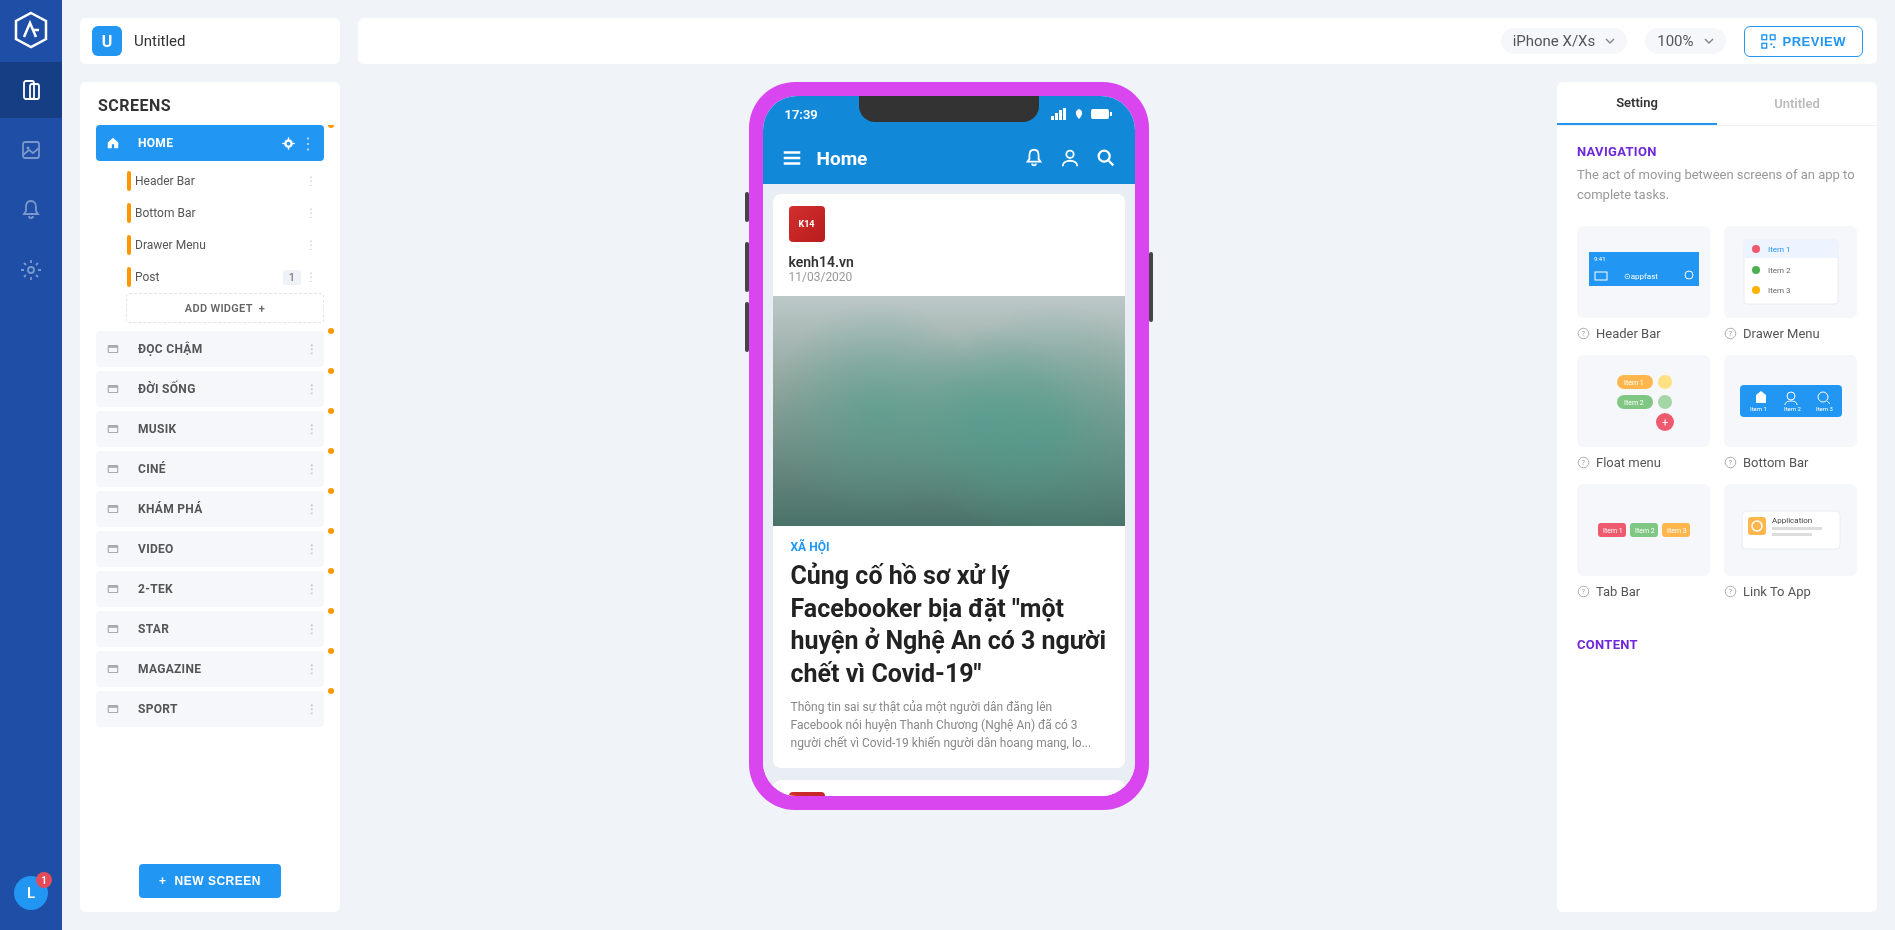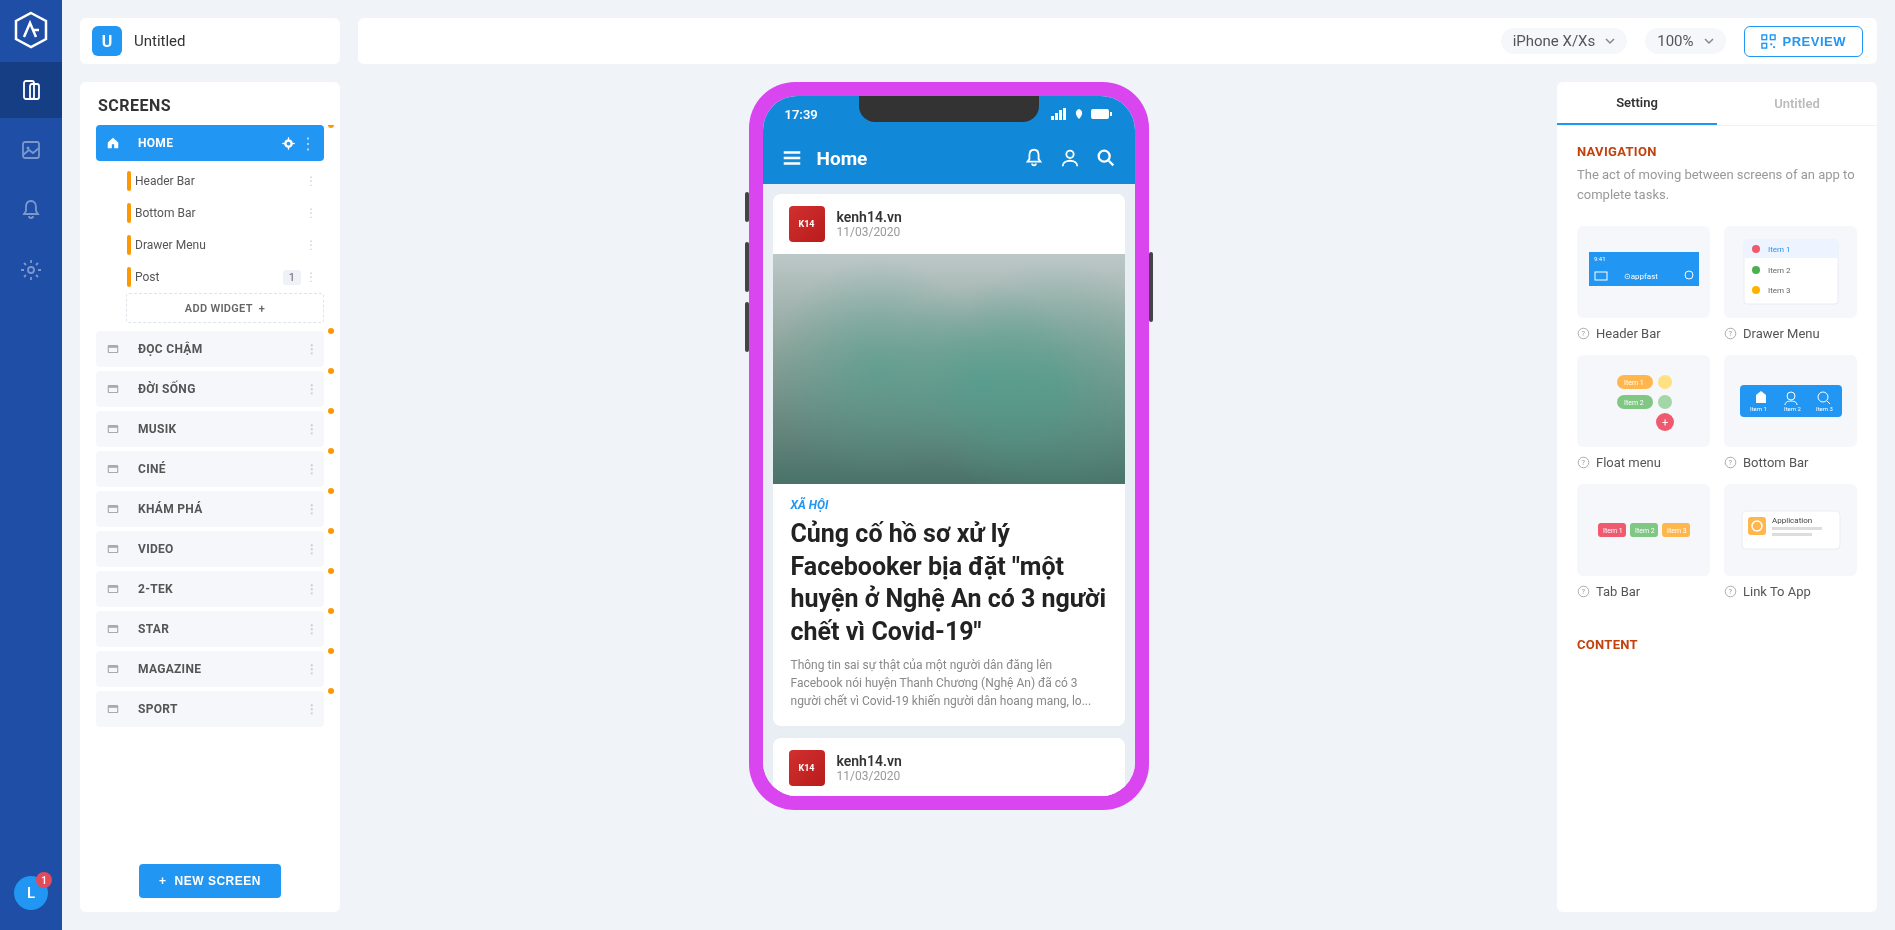--- a/index.html
+++ b/index.html
@@ -52,37 +52,37 @@
 .sb-left1 { left: -4px; top: 110px; width: 4px; height: 30px; }
 .sb-left2 { left: -4px; top: 160px; width: 4px; height: 50px; }
 .sb-left3 { left: -4px; top: 220px; width: 4px; height: 50px; }
 .sb-right { right: -4px; top: 170px; width: 4px; height: 70px; }
 .status-bar { height: 36px; background: #1289d8; display: flex; align-items: center; justify-content: space-between; padding: 0 22px; color: #fff; font-size: 13px; font-weight: 600; position: relative; }
 .status-icons { display: flex; align-items: center; gap: 4px; }
 .app-header { height: 52px; background: #1289d8; display: flex; align-items: center; padding: 0 18px; color: #fff; gap: 14px; }
 .app-header .title { font-size: 19px; font-weight: 700; flex: 1; }
 .app-body { flex: 1; background: #e9eef5; overflow-y: hidden; padding: 10px; }
 .post-card { background: #fff; border-radius: 8px; overflow: hidden; margin-bottom: 12px; }
-.post-head { display: flex; align-items: center; padding: 12px 16px; gap: 12px; }
+.post-head { display: flex; align-items: flex-start; padding: 12px 16px; gap: 12px; flex-direction: column; }
 .post-avatar { width: 36px; height: 36px; border-radius: 4px; background: linear-gradient(135deg,#d32f2f,#b71c1c); display:flex;align-items:center;justify-content:center;color:#fff;font-size:9px;font-weight:700; }
 .post-source { font-size: 14px; font-weight: 600; color: #333; }
 .post-date { font-size: 12px; color: #999; }
 .post-image { width: 100%; height: 230px; background: linear-gradient(180deg,#bcc8c7 0%,#8fa59d 40%,#4a7268 100%); position:relative; }
 .post-image::after{content:"";position:absolute;inset:0;background:radial-gradient(circle at 30% 50%,rgba(67,160,140,0.5),transparent 40%),radial-gradient(circle at 60% 55%,rgba(67,160,140,0.5),transparent 40%),radial-gradient(circle at 80% 58%,rgba(67,160,140,0.5),transparent 40%);}
 .post-body { padding: 14px 18px 16px; }
-.post-cat { font-size: 12px; font-weight: 700; color: #2196f3; margin-bottom: 6px; font-style: italic; }
+.post-cat { font-size: 12px; font-weight: 700; color: #2196f3; margin-bottom: 6px; }
 .post-title { font-size: 25px; font-weight: 700; color: #222; line-height: 1.3; margin-bottom: 8px; }
 .post-desc { font-size: 12px; color: #888; line-height: 1.5; }
 .right-panel { width: 320px; background: #fff; border-radius: 6px; display: flex; flex-direction: column; overflow: hidden; }
 .tabs { display: flex; height: 44px; border-bottom: 1px solid #eef1f6; }
 .tab { flex: 1; display: flex; align-items: center; justify-content: center; font-size: 13px; font-weight: 600; cursor: pointer; }
 .tab.active { color: #333; border-bottom: 2px solid #2196f3; }
 .tab.inactive { color: #bbb; }
 .section { padding: 18px 20px 6px; }
-.section-title { font-size: 13px; font-weight: 700; letter-spacing: 0.3px; color: #c2410c; margin-bottom: 6px; }
+.section-title { font-size: 13px; font-weight: 700; letter-spacing: 0.3px; color: #6d28d9; margin-bottom: 6px; }
 .section-desc { font-size: 13px; color: #999; line-height: 1.5; margin-bottom: 16px; }
 .widget-grid { display: grid; grid-template-columns: 1fr 1fr; gap: 14px; padding: 0 20px 20px; }
 .widget-cell { display: flex; flex-direction: column; gap: 8px; cursor: pointer; }
 .widget-preview { height: 92px; background: #f5f7fb; border-radius: 6px; padding: 8px; display: flex; align-items: center; justify-content: center; }
 .widget-label { font-size: 13px; color: #555; display: flex; align-items: center; gap: 6px; }
 .widget-label svg { width: 13px; height: 13px; }
 svg { display: block; }
 </style>
 </head>
 <body>

